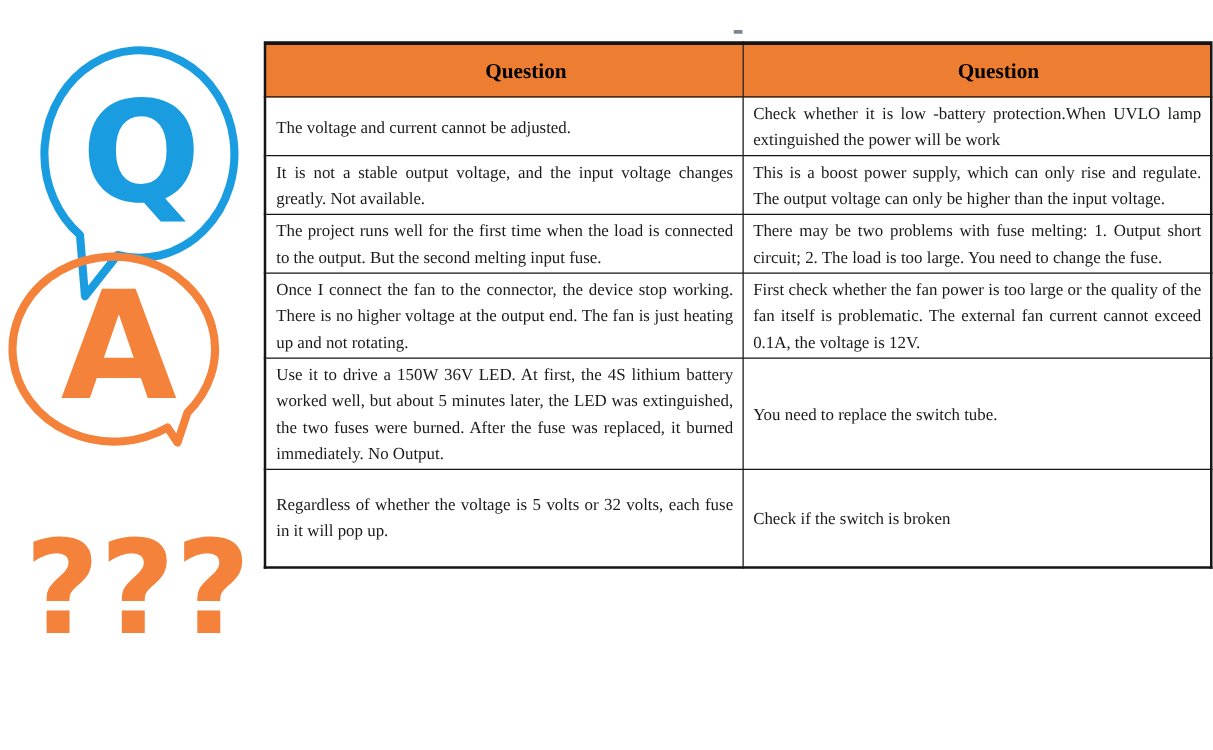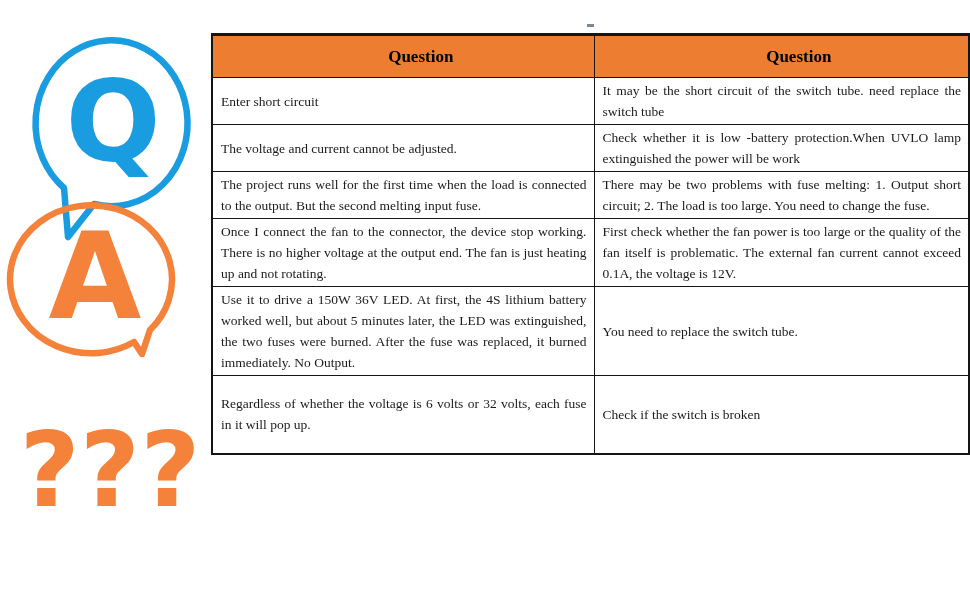--- a/index.html
+++ b/index.html
@@ -81,39 +81,39 @@
       <col style="width:375px">
     </colgroup>
     <thead>
       <tr>
         <th>Question</th>
         <th>Question</th>
       </tr>
     </thead>
     <tbody>
       <tr>
-        <td>Enter short circuit</td>
-        <td>It may be the short circuit of the switch tube. need replace the switch tube</td>
+        <td>The voltage and current cannot be adjusted.</td>
+        <td>Check whether it is low -battery protection.When UVLO lamp extinguished the power will be work</td>
       </tr>
       <tr>
-        <td>The voltage and current cannot be adjusted.</td>
-        <td>Check whether it is low -battery protection.When UVLO lamp extinguished the power will be work</td>
+        <td>It is not a stable output voltage, and the input voltage changes greatly. Not available.</td>
+        <td>This is a boost power supply, which can only rise and regulate. The output voltage can only be higher than the input voltage.</td>
       </tr>
       <tr>
         <td>The project runs well for the first time when the load is connected to the output. But the second melting input fuse.</td>
         <td>There may be two problems with fuse melting: 1. Output short circuit; 2. The load is too large. You need to change the fuse.</td>
       </tr>
       <tr>
         <td>Once I connect the fan to the connector, the device stop working. There is no higher voltage at the output end. The fan is just heating up and not rotating.</td>
         <td>First check whether the fan power is too large or the quality of the fan itself is problematic. The external fan current cannot exceed 0.1A, the voltage is 12V.</td>
       </tr>
       <tr>
         <td>Use it to drive a 150W 36V LED. At first, the 4S lithium battery worked well, but about 5 minutes later, the LED was extinguished, the two fuses were burned. After the fuse was replaced, it burned immediately. No Output.</td>
         <td>You need to replace the switch tube.</td>
       </tr>
       <tr>
-        <td>Regardless of whether the voltage is 6 volts or 32 volts, each fuse in it will pop up.</td>
+        <td>Regardless of whether the voltage is 5 volts or 32 volts, each fuse in it will pop up.</td>
         <td>Check if the switch is broken</td>
       </tr>
     </tbody>
   </table>
 
 </div>
 
 </body></html>

